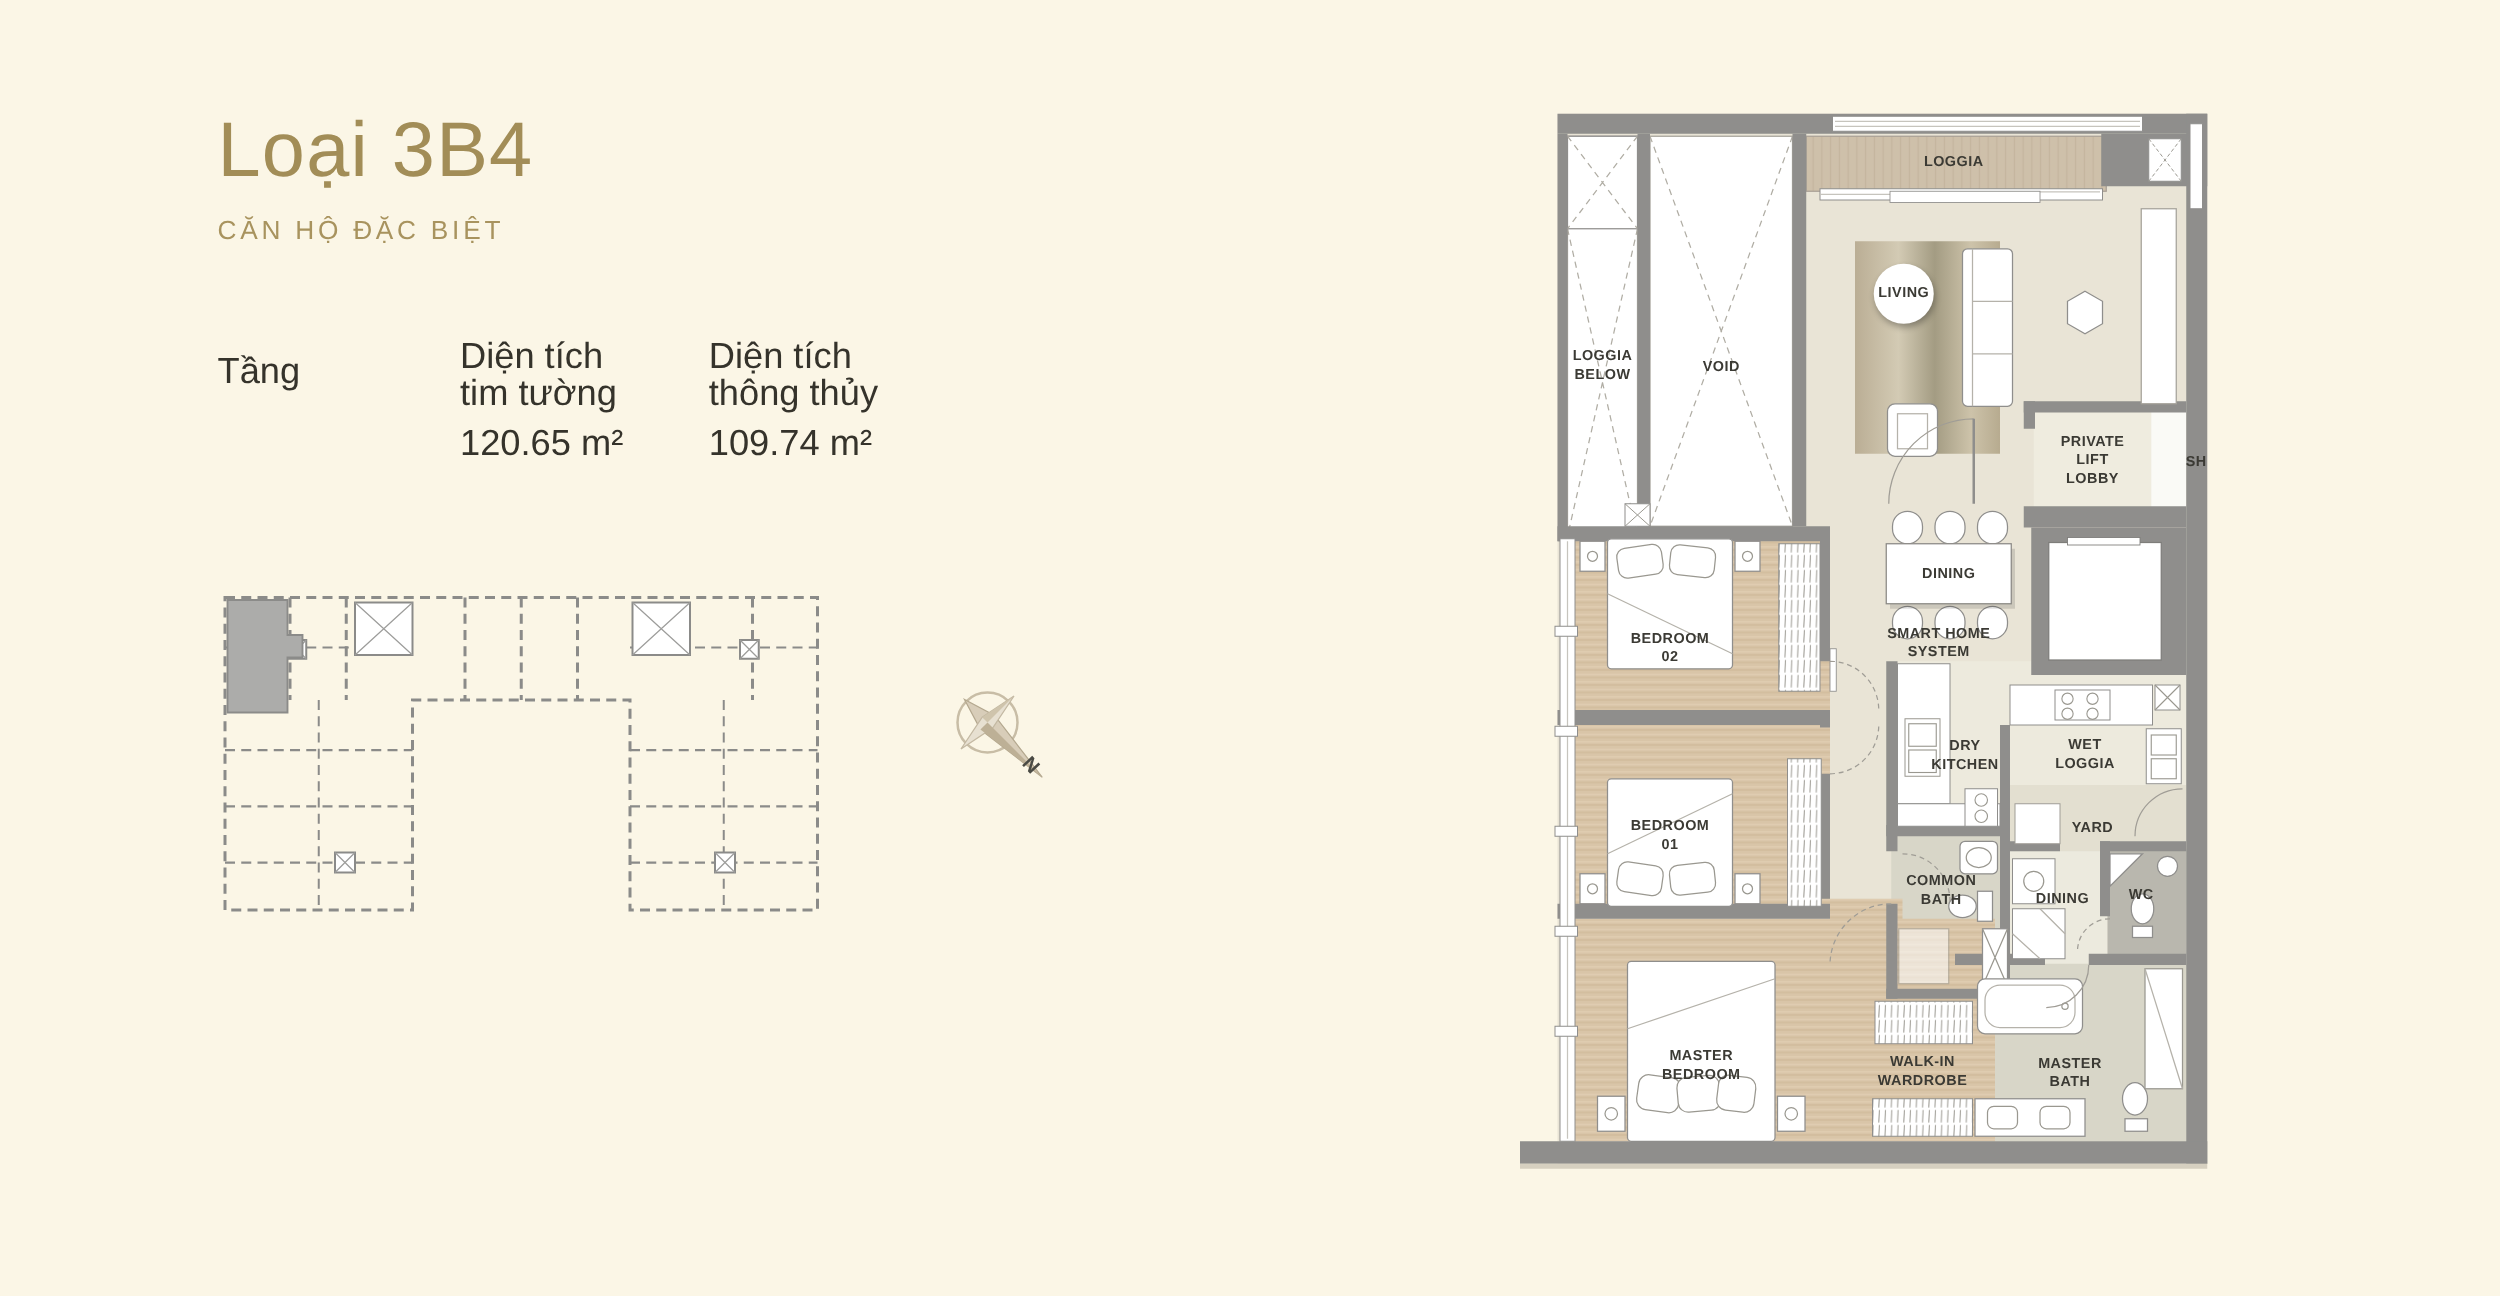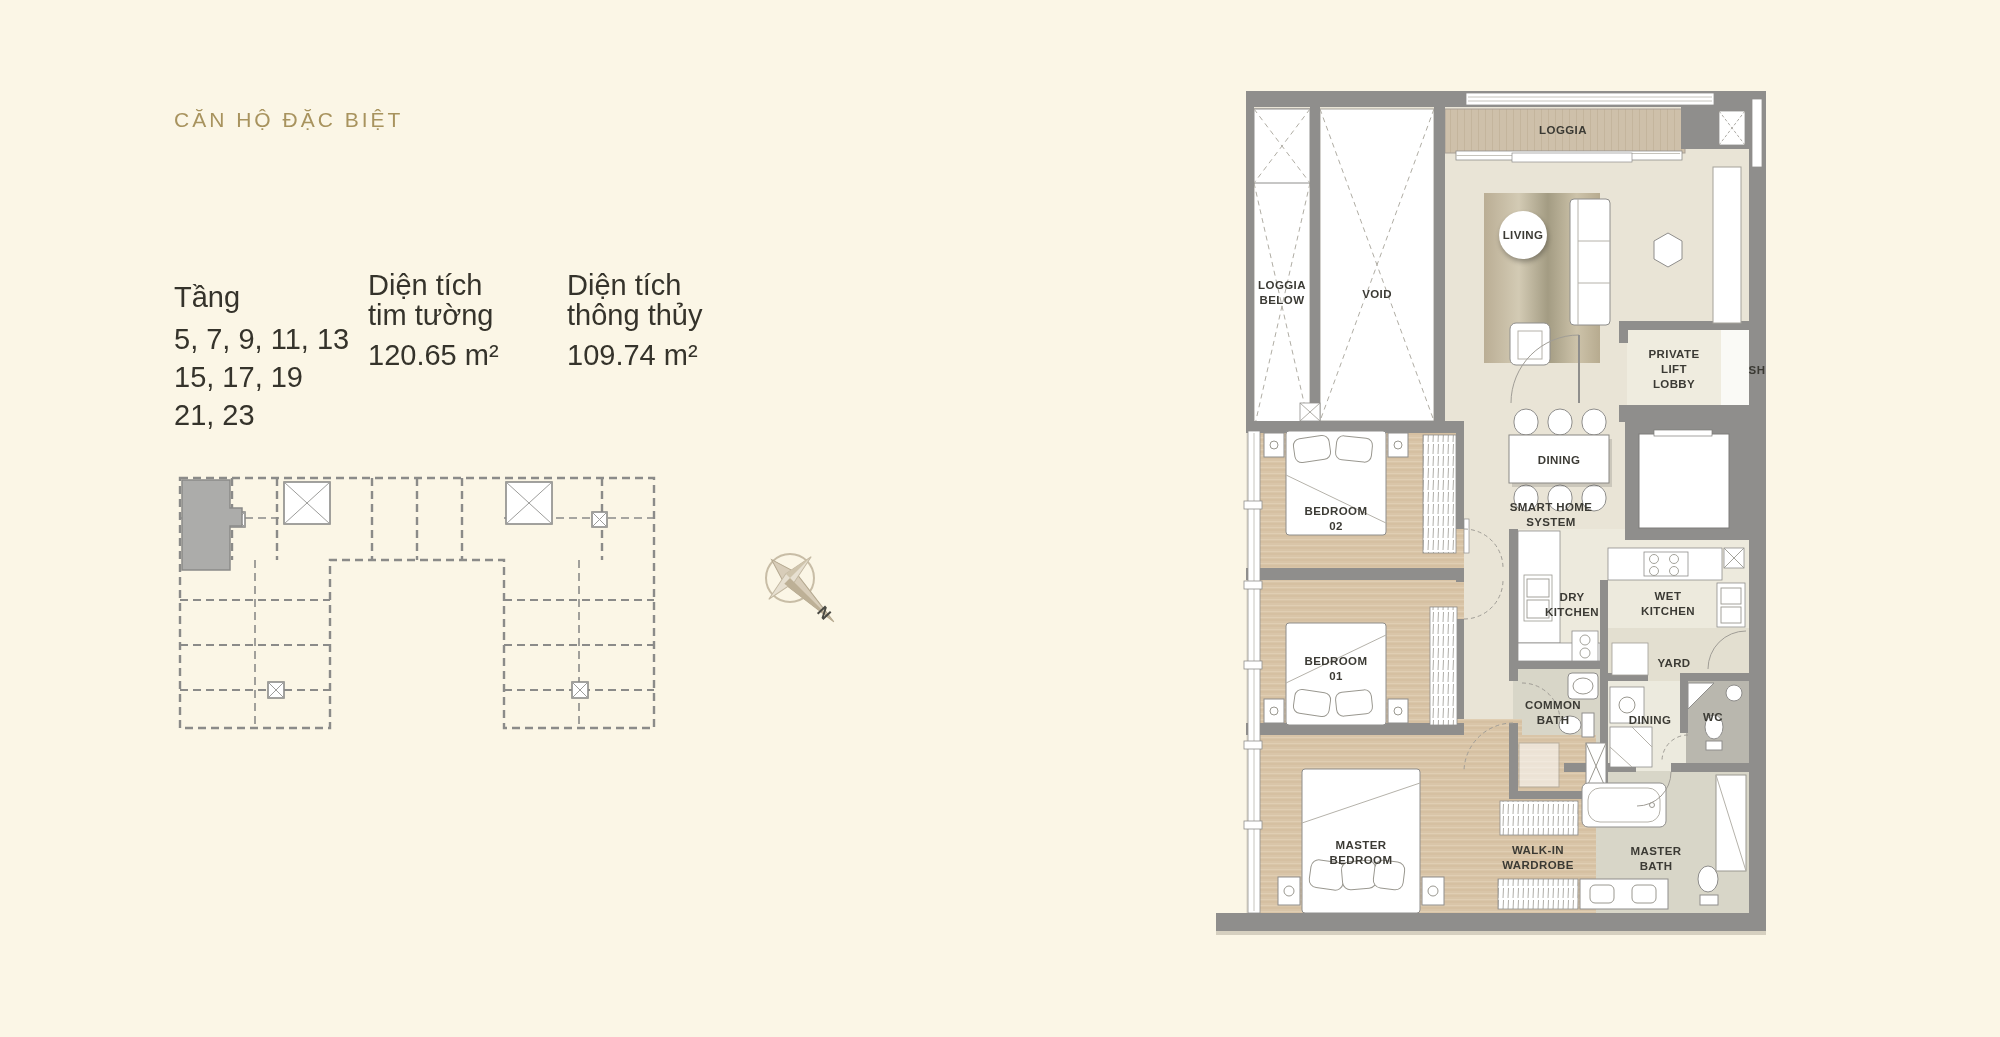--- a/index.html
+++ b/index.html
@@ -26,30 +26,26 @@
   .north{position:absolute;left:92px;top:86px;font-size:16px;font-weight:bold;color:#4a4a44;
          transform:rotate(47deg);}
   .keyplan{position:absolute;left:172px;top:460px;}
 </style>
 </head>
 <body>
 
 <div class="page">
 
   <div class="hdr">
+    <h1>Loại 3B4</h1>
     <div class="sub">CĂN HỘ ĐẶC BIỆT</div>
   </div>
 
   <div class="info-col" style="left:174px;top:282px;">
     <div class="lbl">Tầng</div>
-    <div class="floors-lines">
-      <div>5, 7, 9, 11, 13</div>
-      <div>15, 17, 19</div>
-      <div>21, 23</div>
-    </div>
   </div>
   <div class="info-col" style="left:368px;top:270px;">
     <div class="lbl">Diện tích
 tim tường</div>
     <div class="val">120.65 m²</div>
   </div>
   <div class="info-col" style="left:567px;top:270px;">
     <div class="lbl">Diện tích
 thông thủy</div>
     <div class="val">109.74 m²</div>
@@ -371,21 +367,21 @@
     <div class="rlabel" style="left:343px;top:377px;text-align:right;">DINING</div>
     <div class="rlabel" style="left:335px;top:432px;">SMART HOME
 SYSTEM</div>
     <div class="rlabel" style="left:120px;top:436px;">BEDROOM
 02</div>
     <div class="rlabel" style="left:120px;top:586px;">BEDROOM
 01</div>
     <div class="rlabel" style="left:356px;top:522px;">DRY
 KITCHEN</div>
     <div class="rlabel" style="left:452px;top:521px;">WET
-KITCHEN</div>
+LOGGIA</div>
     <div class="rlabel" style="left:458px;top:580px;">YARD</div>
     <div class="rlabel" style="left:337px;top:630px;">COMMON
 BATH</div>
     <div class="rlabel" style="left:434px;top:637px;">DINING</div>
     <div class="rlabel" style="left:497px;top:634px;">WC</div>
     <div class="rlabel" style="left:145px;top:770px;">MASTER
 BEDROOM</div>
     <div class="rlabel" style="left:322px;top:775px;">WALK-IN
 WARDROBE</div>
     <div class="rlabel" style="left:440px;top:776px;">MASTER

